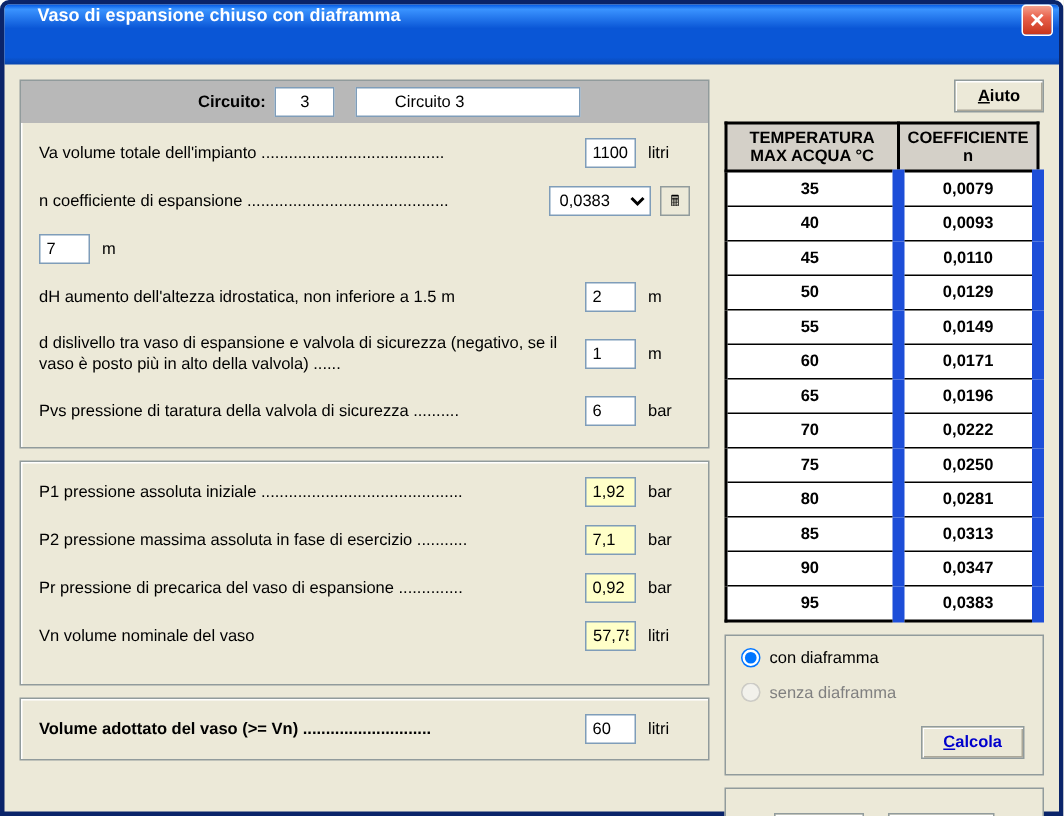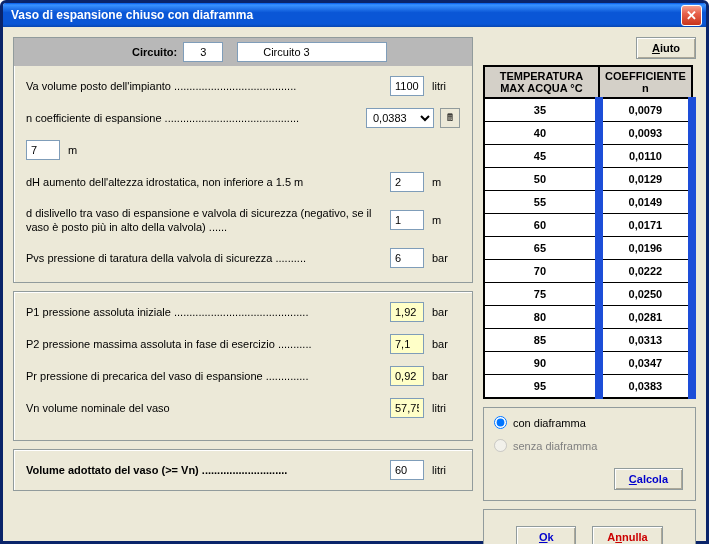--- a/index.html
+++ b/index.html
@@ -1,18 +1,18 @@
 <!DOCTYPE html>
 <html><head>
 <meta charset="utf-8">
 <style>
 * { box-sizing: border-box; margin: 0; padding: 0; }
 body { font-family: Tahoma, Arial, sans-serif; font-size: 11px; background: #fff; }
 .window { width: 709px; height: 544px; border: 3px solid #0A246A; border-radius: 6px 6px 0 0; background: #ECE9D8; position: relative; }
-.titlebar { background: linear-gradient(to bottom, #0058E6 0%, #3A93FF 8%, #0A56D6 40%, #0A56D6 88%, #0846B0 100%); height: 24px; display: flex; align-items: center; padding: 0 4px 0 8px; border-radius: 3px 3px 0 0; }
+.titlebar { background: linear-gradient(to bottom, #0058E6 0%, #3A93FF 8%, #0A56D6 40%, #0A56D6 88%, #0846B0 100%); height: 40px; display: flex; padding: 0 4px 0 22px; border-radius: 3px 3px 0 0; }
 .titlebar-text { color: #fff; font-weight: bold; font-size: 12px; flex: 1; }
 .close-btn { width: 21px; height: 21px; background: linear-gradient(to bottom, #F5A08D, #E8614C 40%, #C8341B); border: 1px solid #fff; border-radius: 3px; color: #fff; font-weight: bold; font-size: 13px; display: flex; align-items: center; justify-content: center; cursor: pointer; font-family: Arial; }
 .content { padding: 10px; }
 .row { display: flex; gap: 10px; }
 .left-col { width: 460px; }
 .right-col { flex: 1; }
 .panel { border: 1px solid #919B9C; background: #ECE9D8; padding: 10px 12px; margin-bottom: 8px; }
 .panel.inset { box-shadow: inset 1px 1px 0 #fff; }
 .right-panel { border: 1px solid #919B9C; background: #ECE9D8; padding: 8px 10px; }
 .circuit-header { display: flex; align-items: center; background: #B8B8B8; padding: 4px 8px; margin: -10px -12px 10px -12px; }
@@ -60,21 +60,21 @@
       <div class="left-col col-wrap">
         <div class="panel inset">
           <div class="circuit-header">
             <span class="circuit-header-label">Circuito:</span>
             <input class="text-input small" value="3" style="">
             <span style="width:14px"></span>
             <input class="text-input wide" value="Circuito 3" style="">
           </div>
 
           <div class="field-row">
-            <span class="field-label">Va  volume posto dell'impianto ........................................</span>
+            <span class="field-label">Va  volume totale dell'impianto ........................................</span>
             <input class="text-input med" value="1100" style="">
             <span class="field-unit">litri</span>
           </div>
           <div class="field-row">
             <span class="field-label">n  coefficiente di espansione ............................................</span>
             <select class="select"><option>0,0383</option></select>
             <span class="calc-icon">🖩</span>
           </div>
           <div class="field-row">
             <input class="text-input med" value="7" style="">

